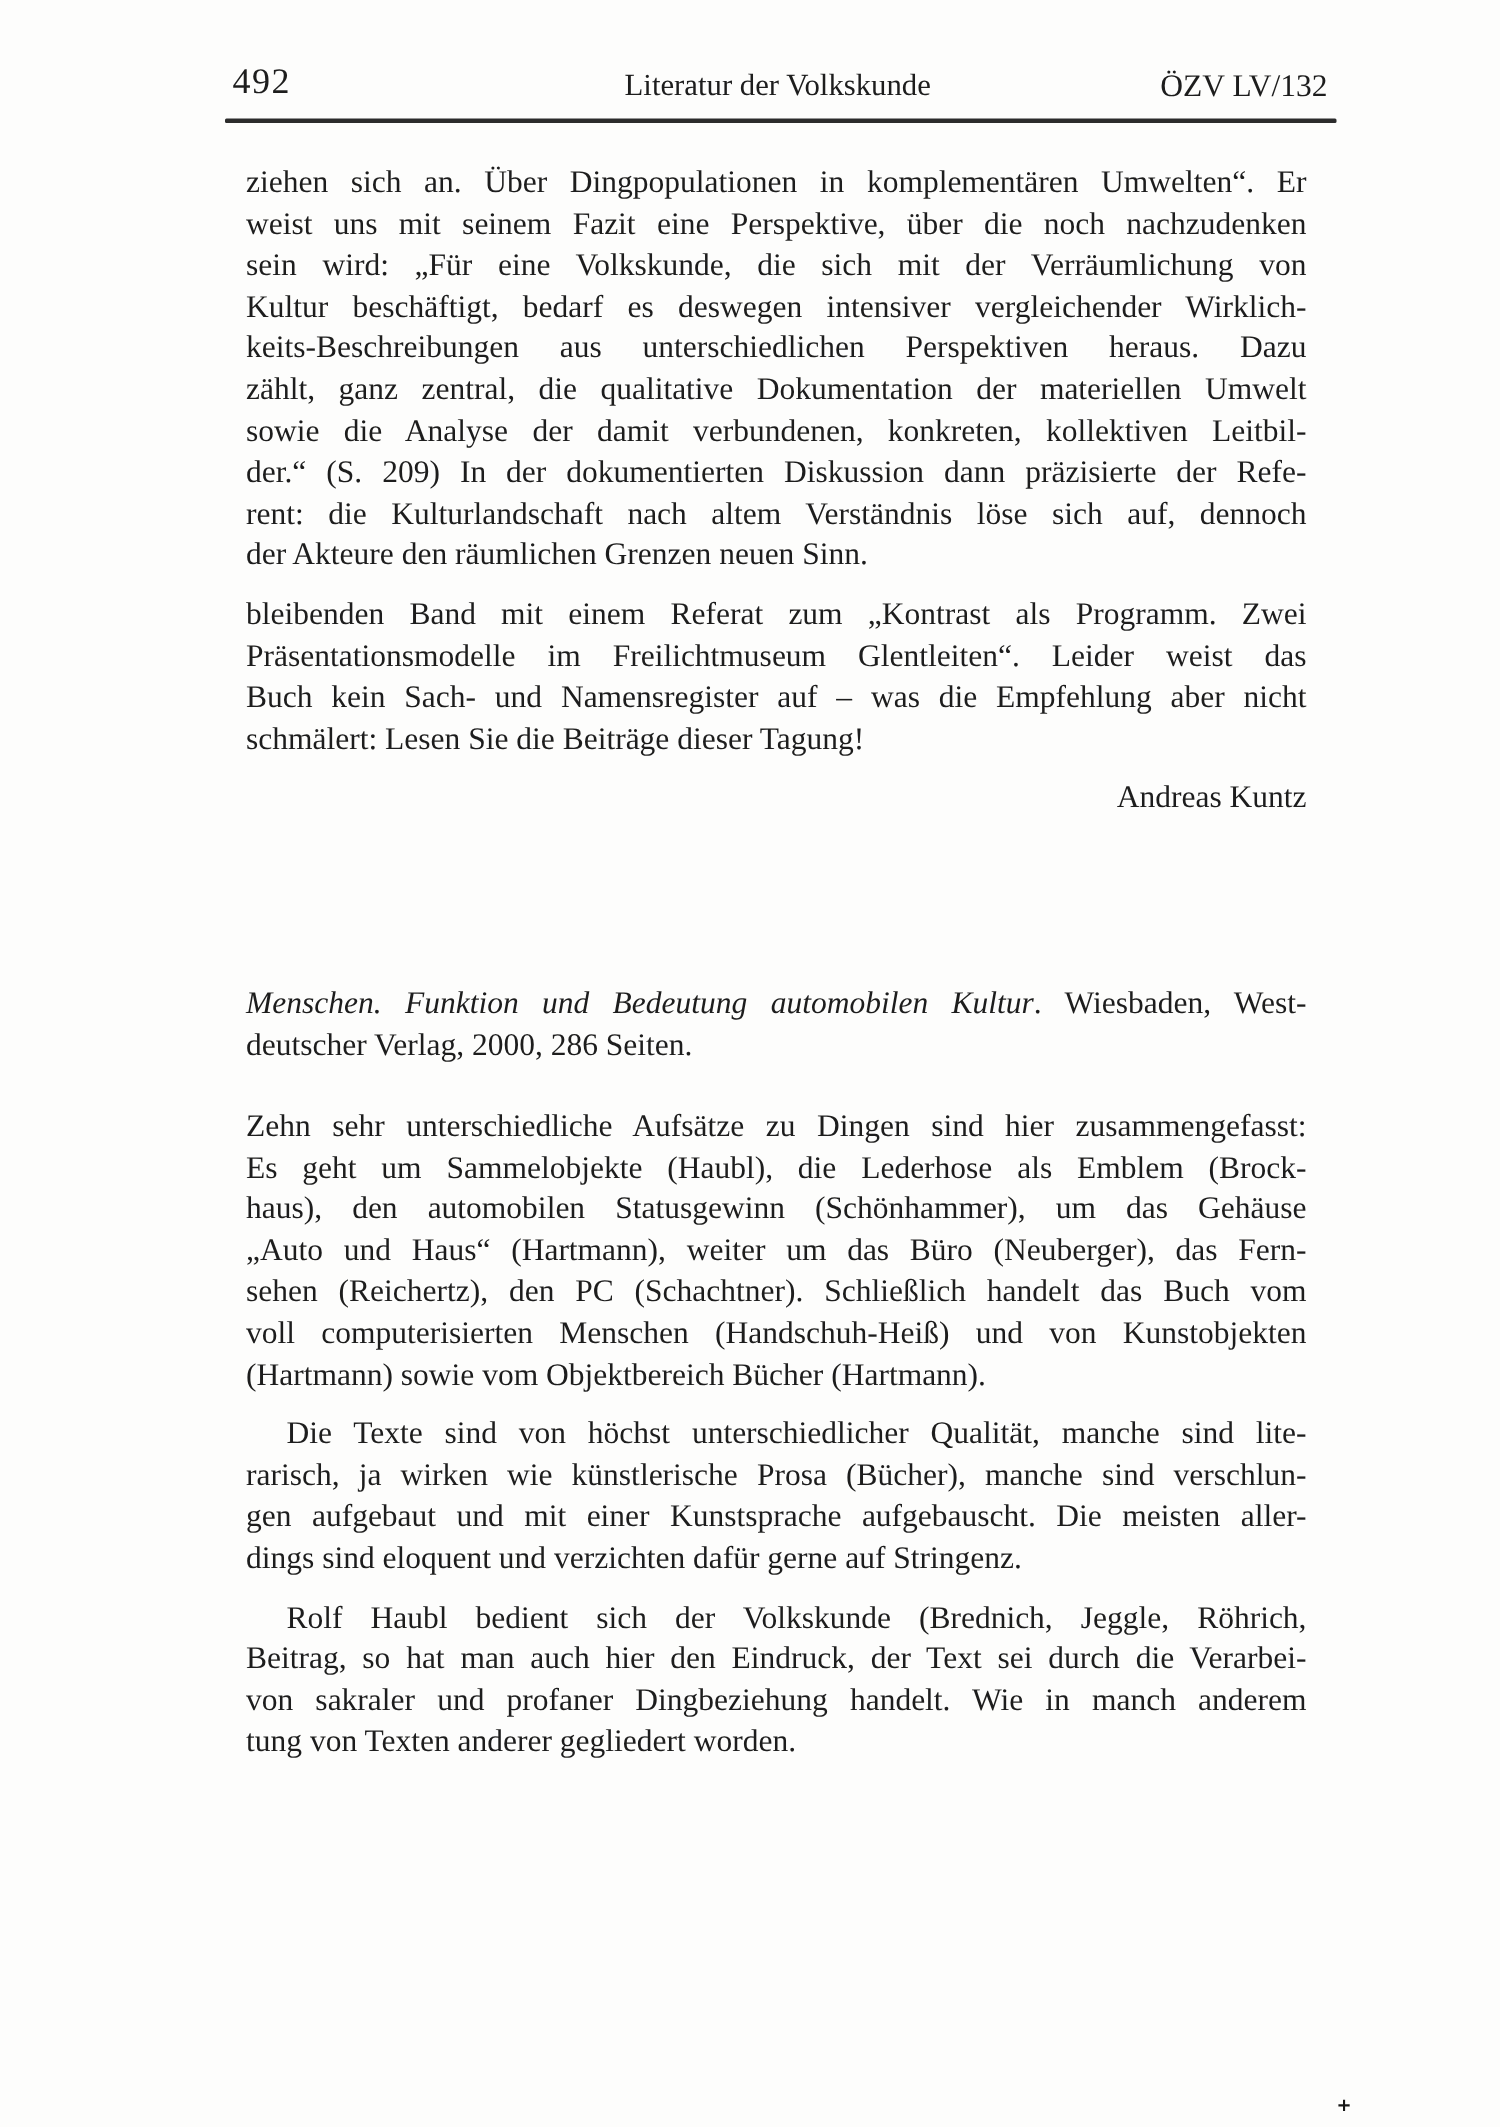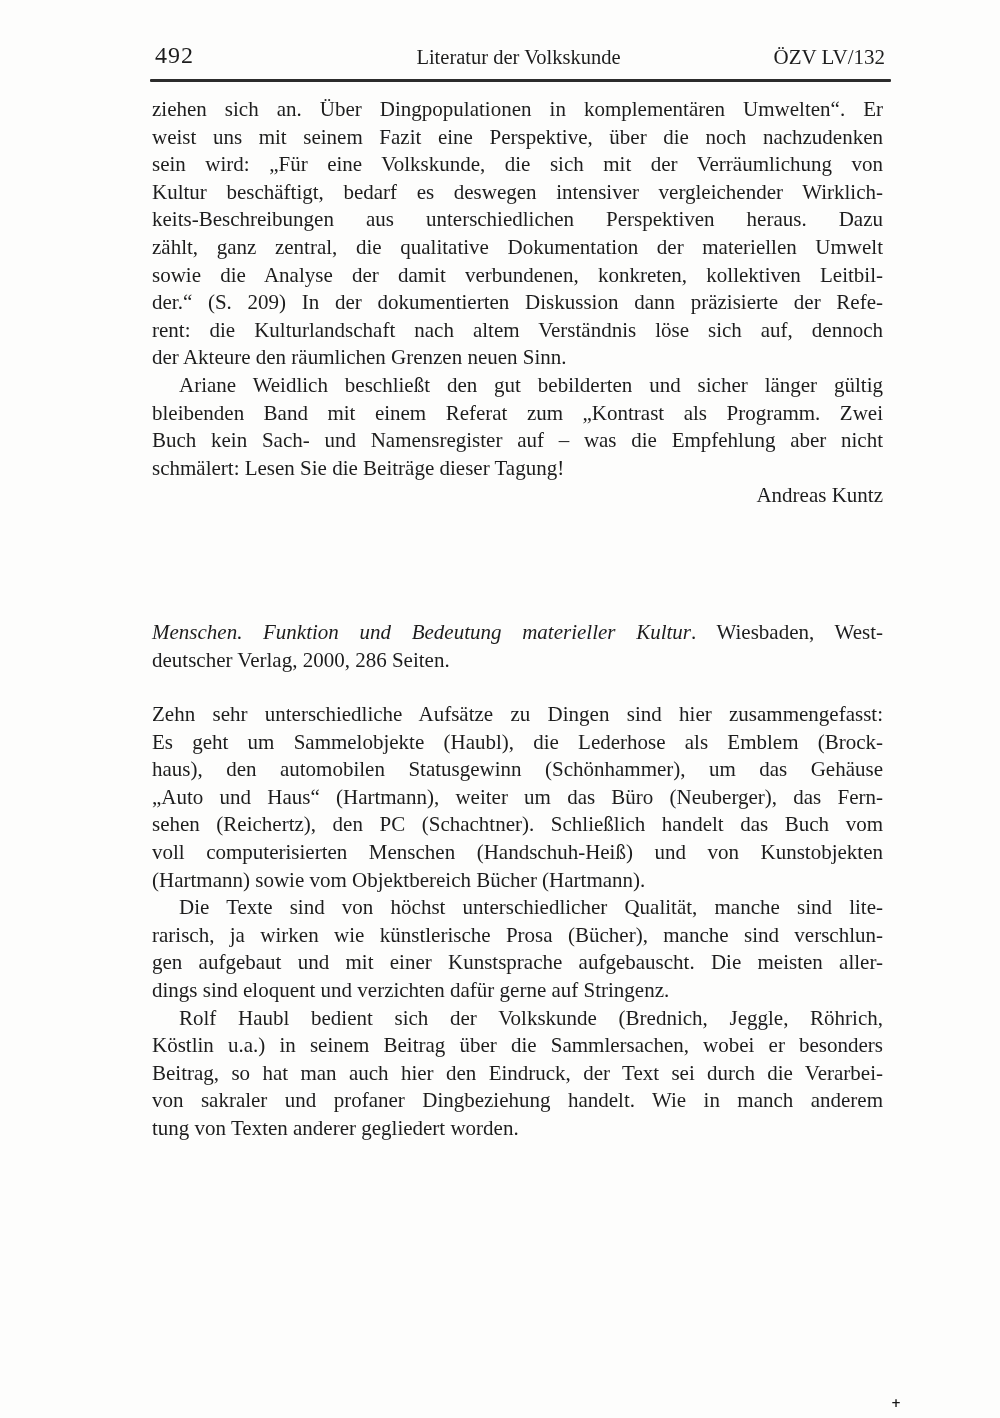--- a/index.html
+++ b/index.html
@@ -31,21 +31,21 @@
   .hdr-rule {
     position: absolute; left: 150px; top: 79px; width: 741px;
     height: 3px; background: #2c2c2c;
     border-radius: 1px;
   }
   .body-text {
     position: absolute;
     left: 152px; top: 96px; width: 731px;
     font-size: 21px;
   }
-  .block { margin: 0; }
+  .block { margin: 12px; }
   .line {
     line-height: 27.6px;
     height: 27.6px;
     text-align: justify;
     text-align-last: justify;
     white-space: nowrap;
   }
   .line.last { text-align-last: left; }
   .line.indent { text-indent: 27px; }
   .it { font-style: italic; }
@@ -78,47 +78,46 @@
       <div class="line"><span>sein wird: „Für eine Volkskunde, die sich mit der Verräumlichung von</span></div>
       <div class="line"><span>Kultur beschäftigt, bedarf es deswegen intensiver vergleichender Wirklich-</span></div>
       <div class="line"><span>keits-Beschreibungen aus unterschiedlichen Perspektiven heraus. Dazu</span></div>
       <div class="line"><span>zählt, ganz zentral, die qualitative Dokumentation der materiellen Umwelt</span></div>
       <div class="line"><span>sowie die Analyse der damit verbundenen, konkreten, kollektiven Leitbil-</span></div>
       <div class="line"><span>der.“ (S. 209) In der dokumentierten Diskussion dann präzisierte der Refe-</span></div>
       <div class="line"><span>rent: die Kulturlandschaft nach altem Verständnis löse sich auf, dennoch</span></div>
       <div class="line last"><span>der Akteure den räumlichen Grenzen neuen Sinn.</span></div>
     </div>
     <div class="block">
-      <div class="line indent"><span>Ariane Weidlich beschließt den gut bebilderten und sicher länger gültig</span></div>
       <div class="line"><span>bleibenden Band mit einem Referat zum „Kontrast als Programm. Zwei</span></div>
+      <div class="line"><span>Präsentationsmodelle im Freilichtmuseum Glentleiten“. Leider weist das</span></div>
       <div class="line"><span>Buch kein Sach- und Namensregister auf – was die Empfehlung aber nicht</span></div>
       <div class="line last"><span>schmälert: Lesen Sie die Beiträge dieser Tagung!</span></div>
     </div>
     <div class="block signature">Andreas Kuntz</div>
     <div class="block" style="margin-top: 109px;">
-      <div class="line"><span class="it">Menschen. Funktion und Bedeutung materieller Kultur</span><span>. Wiesbaden, West-</span></div>
+      <div class="line"><span class="it">Menschen. Funktion und Bedeutung automobilen Kultur</span><span>. Wiesbaden, West-</span></div>
       <div class="line last"><span>deutscher Verlag, 2000, 286 Seiten.</span></div>
     </div>
     <div class="block" style="margin-top: 27px;">
       <div class="line"><span>Zehn sehr unterschiedliche Aufsätze zu Dingen sind hier zusammengefasst:</span></div>
       <div class="line"><span>Es geht um Sammelobjekte (Haubl), die Lederhose als Emblem (Brock-</span></div>
       <div class="line"><span>haus), den automobilen Statusgewinn (Schönhammer), um das Gehäuse</span></div>
       <div class="line"><span>„Auto und Haus“ (Hartmann), weiter um das Büro (Neuberger), das Fern-</span></div>
       <div class="line"><span>sehen (Reichertz), den PC (Schachtner). Schließlich handelt das Buch vom</span></div>
       <div class="line"><span>voll computerisierten Menschen (Handschuh-Heiß) und von Kunstobjekten</span></div>
       <div class="line last"><span>(Hartmann) sowie vom Objektbereich Bücher (Hartmann).</span></div>
     </div>
     <div class="block">
       <div class="line indent"><span>Die Texte sind von höchst unterschiedlicher Qualität, manche sind lite-</span></div>
       <div class="line"><span>rarisch, ja wirken wie künstlerische Prosa (Bücher), manche sind verschlun-</span></div>
       <div class="line"><span>gen aufgebaut und mit einer Kunstsprache aufgebauscht. Die meisten aller-</span></div>
       <div class="line last"><span>dings sind eloquent und verzichten dafür gerne auf Stringenz.</span></div>
     </div>
     <div class="block">
       <div class="line indent"><span>Rolf Haubl bedient sich der Volkskunde (Brednich, Jeggle, Röhrich,</span></div>
-      <div class="line"><span>Köstlin u.a.) in seinem Beitrag über die Sammlersachen, wobei er besonders</span></div>
       <div class="line"><span>Beitrag, so hat man auch hier den Eindruck, der Text sei durch die Verarbei-</span></div>
       <div class="line"><span>von sakraler und profaner Dingbeziehung handelt. Wie in manch anderem</span></div>
       <div class="line last"><span>tung von Texten anderer gegliedert worden.</span></div>
     </div>
   </div>
 
 <div class="corner-mark">+</div>
 
 </body></html>

